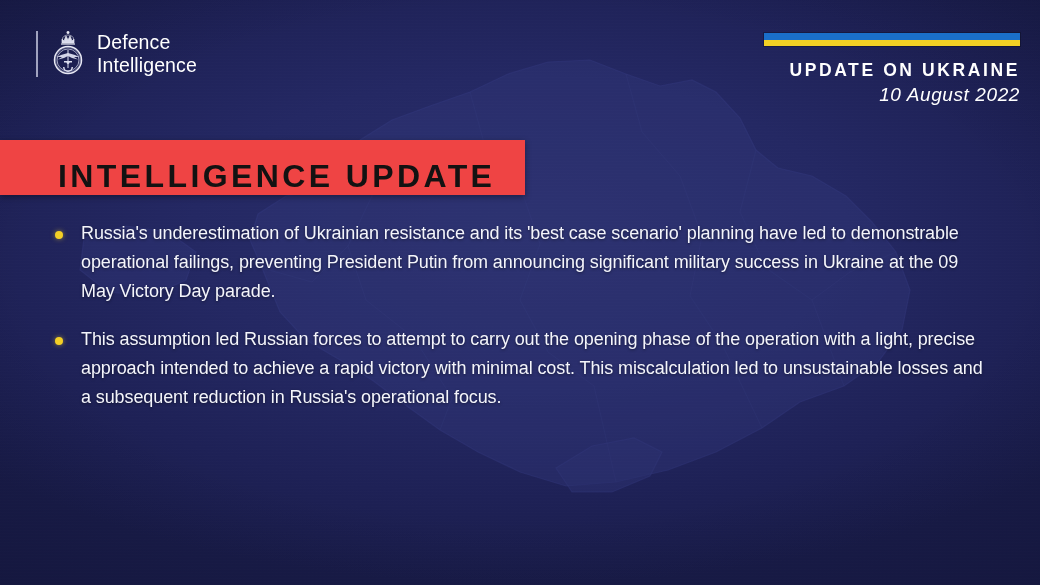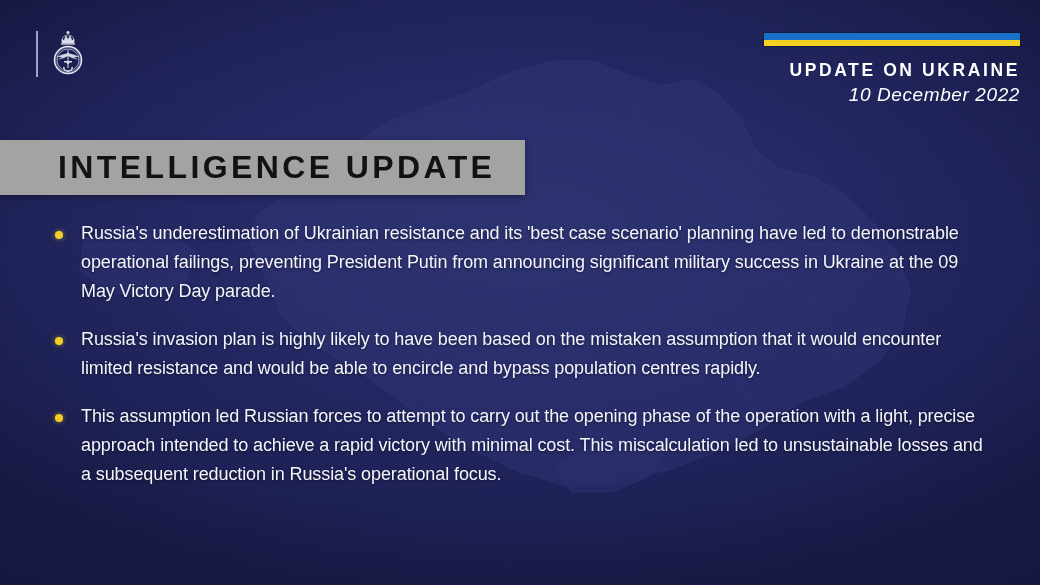--- a/index.html
+++ b/index.html
@@ -124,23 +124,23 @@
     white-space: nowrap;
   }
 
   
   .banner {
     position: absolute;
     left: 0;
     top: 140px;
     width: 525px;
     height: 55px;
-    background: #a3a3a3;
+    background: #ef4444;
     display: flex;
-    align-items: center;
+    align-items: flex-end;
     box-shadow: 0 2px 6px rgba(0,0,0,0.38);
   }
   .banner-text {
     color: #131212;
     font-size: 32px;
     font-weight: 700;
     letter-spacing: 3.4px;
     margin-left: 58px;
     white-space: nowrap;
   }
@@ -233,48 +233,48 @@
           <path d="M30 66 L46 66 L46 69 L30 69 Z"></path>
 
           <path d="M38 72 a3 3 0 1 1 0.1 0 Z"></path>
           <path d="M28 78 a10 10 0 0 0 20 0 L45 78 a7 7 0 0 1 -14 0 Z"></path>
         </g>
         <g stroke="#c9cbe2" stroke-width="1.1" fill="none" opacity="0.8">
           <circle cx="38" cy="64" r="25"></circle>
         </g>
       </svg>
 
+      <div class="brand-text">
+        <div>Defence</div>
+        <div>Intelligence</div>
+      </div>
     </div>
 
     <div class="update-block">
       <div class="flagbar">
         <div class="flag-blue"></div>
         <div class="flag-yellow"></div>
       </div>
       <div class="update-title">UPDATE ON UKRAINE</div>
-      <div class="update-date">10 December 2022</div>
+      <div class="update-date">10 August 2022</div>
     </div>
 
   </div>
 
   <div class="banner">
     <div class="banner-text">INTELLIGENCE UPDATE</div>
   </div>
 
   <div class="bullets">
 
     <div class="bullet">
       <div class="bullet-dot"></div>
       <div class="bullet-text">Russia's underestimation of Ukrainian resistance and its 'best case scenario' planning have led to demonstrable operational failings, preventing President Putin from announcing significant military success in Ukraine at the 09 May Victory Day parade.</div>
     </div>
 
-    <div class="bullet">
-      <div class="bullet-dot"></div>
-      <div class="bullet-text">Russia's invasion plan is highly likely to have been based on the mistaken assumption that it would encounter limited resistance and would be able to encircle and bypass population centres rapidly.</div>
-    </div>
 
     <div class="bullet">
       <div class="bullet-dot"></div>
       <div class="bullet-text">This assumption led Russian forces to attempt to carry out the opening phase of the operation with a light, precise approach intended to achieve a rapid victory with minimal cost. This miscalculation led to unsustainable losses and a subsequent reduction in Russia's operational focus.</div>
     </div>
 
   </div>
 
 </div>
 

